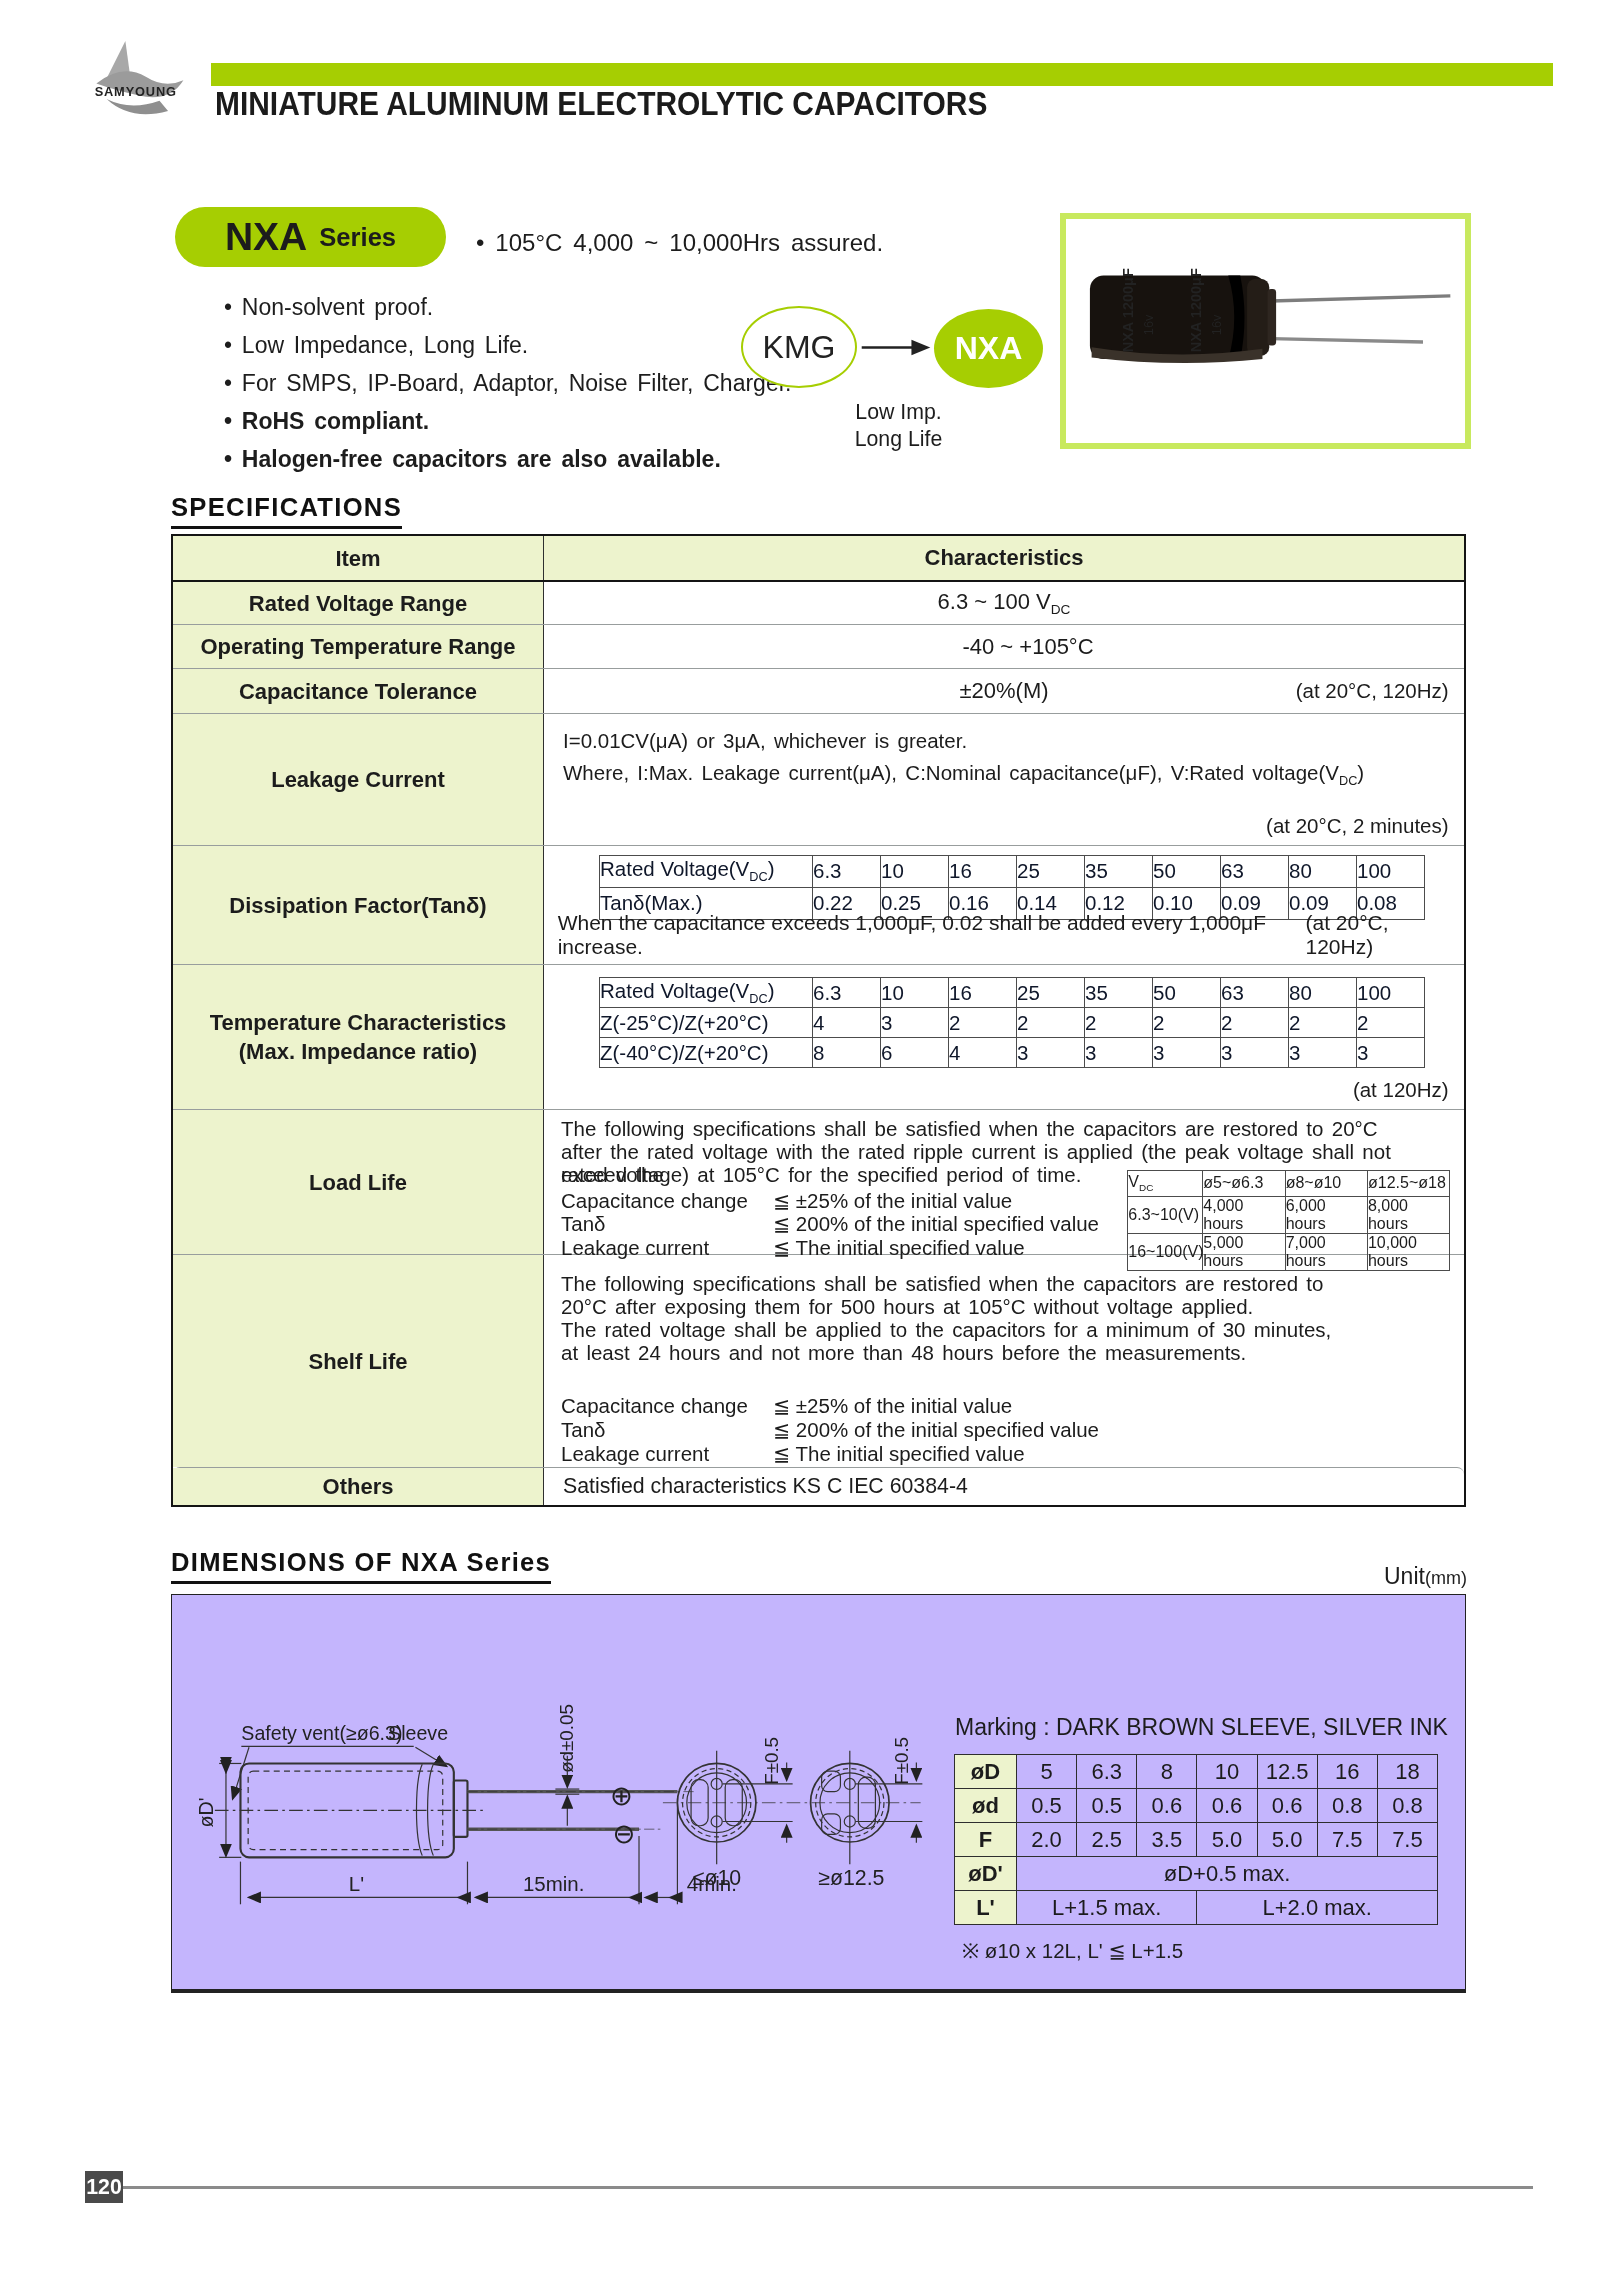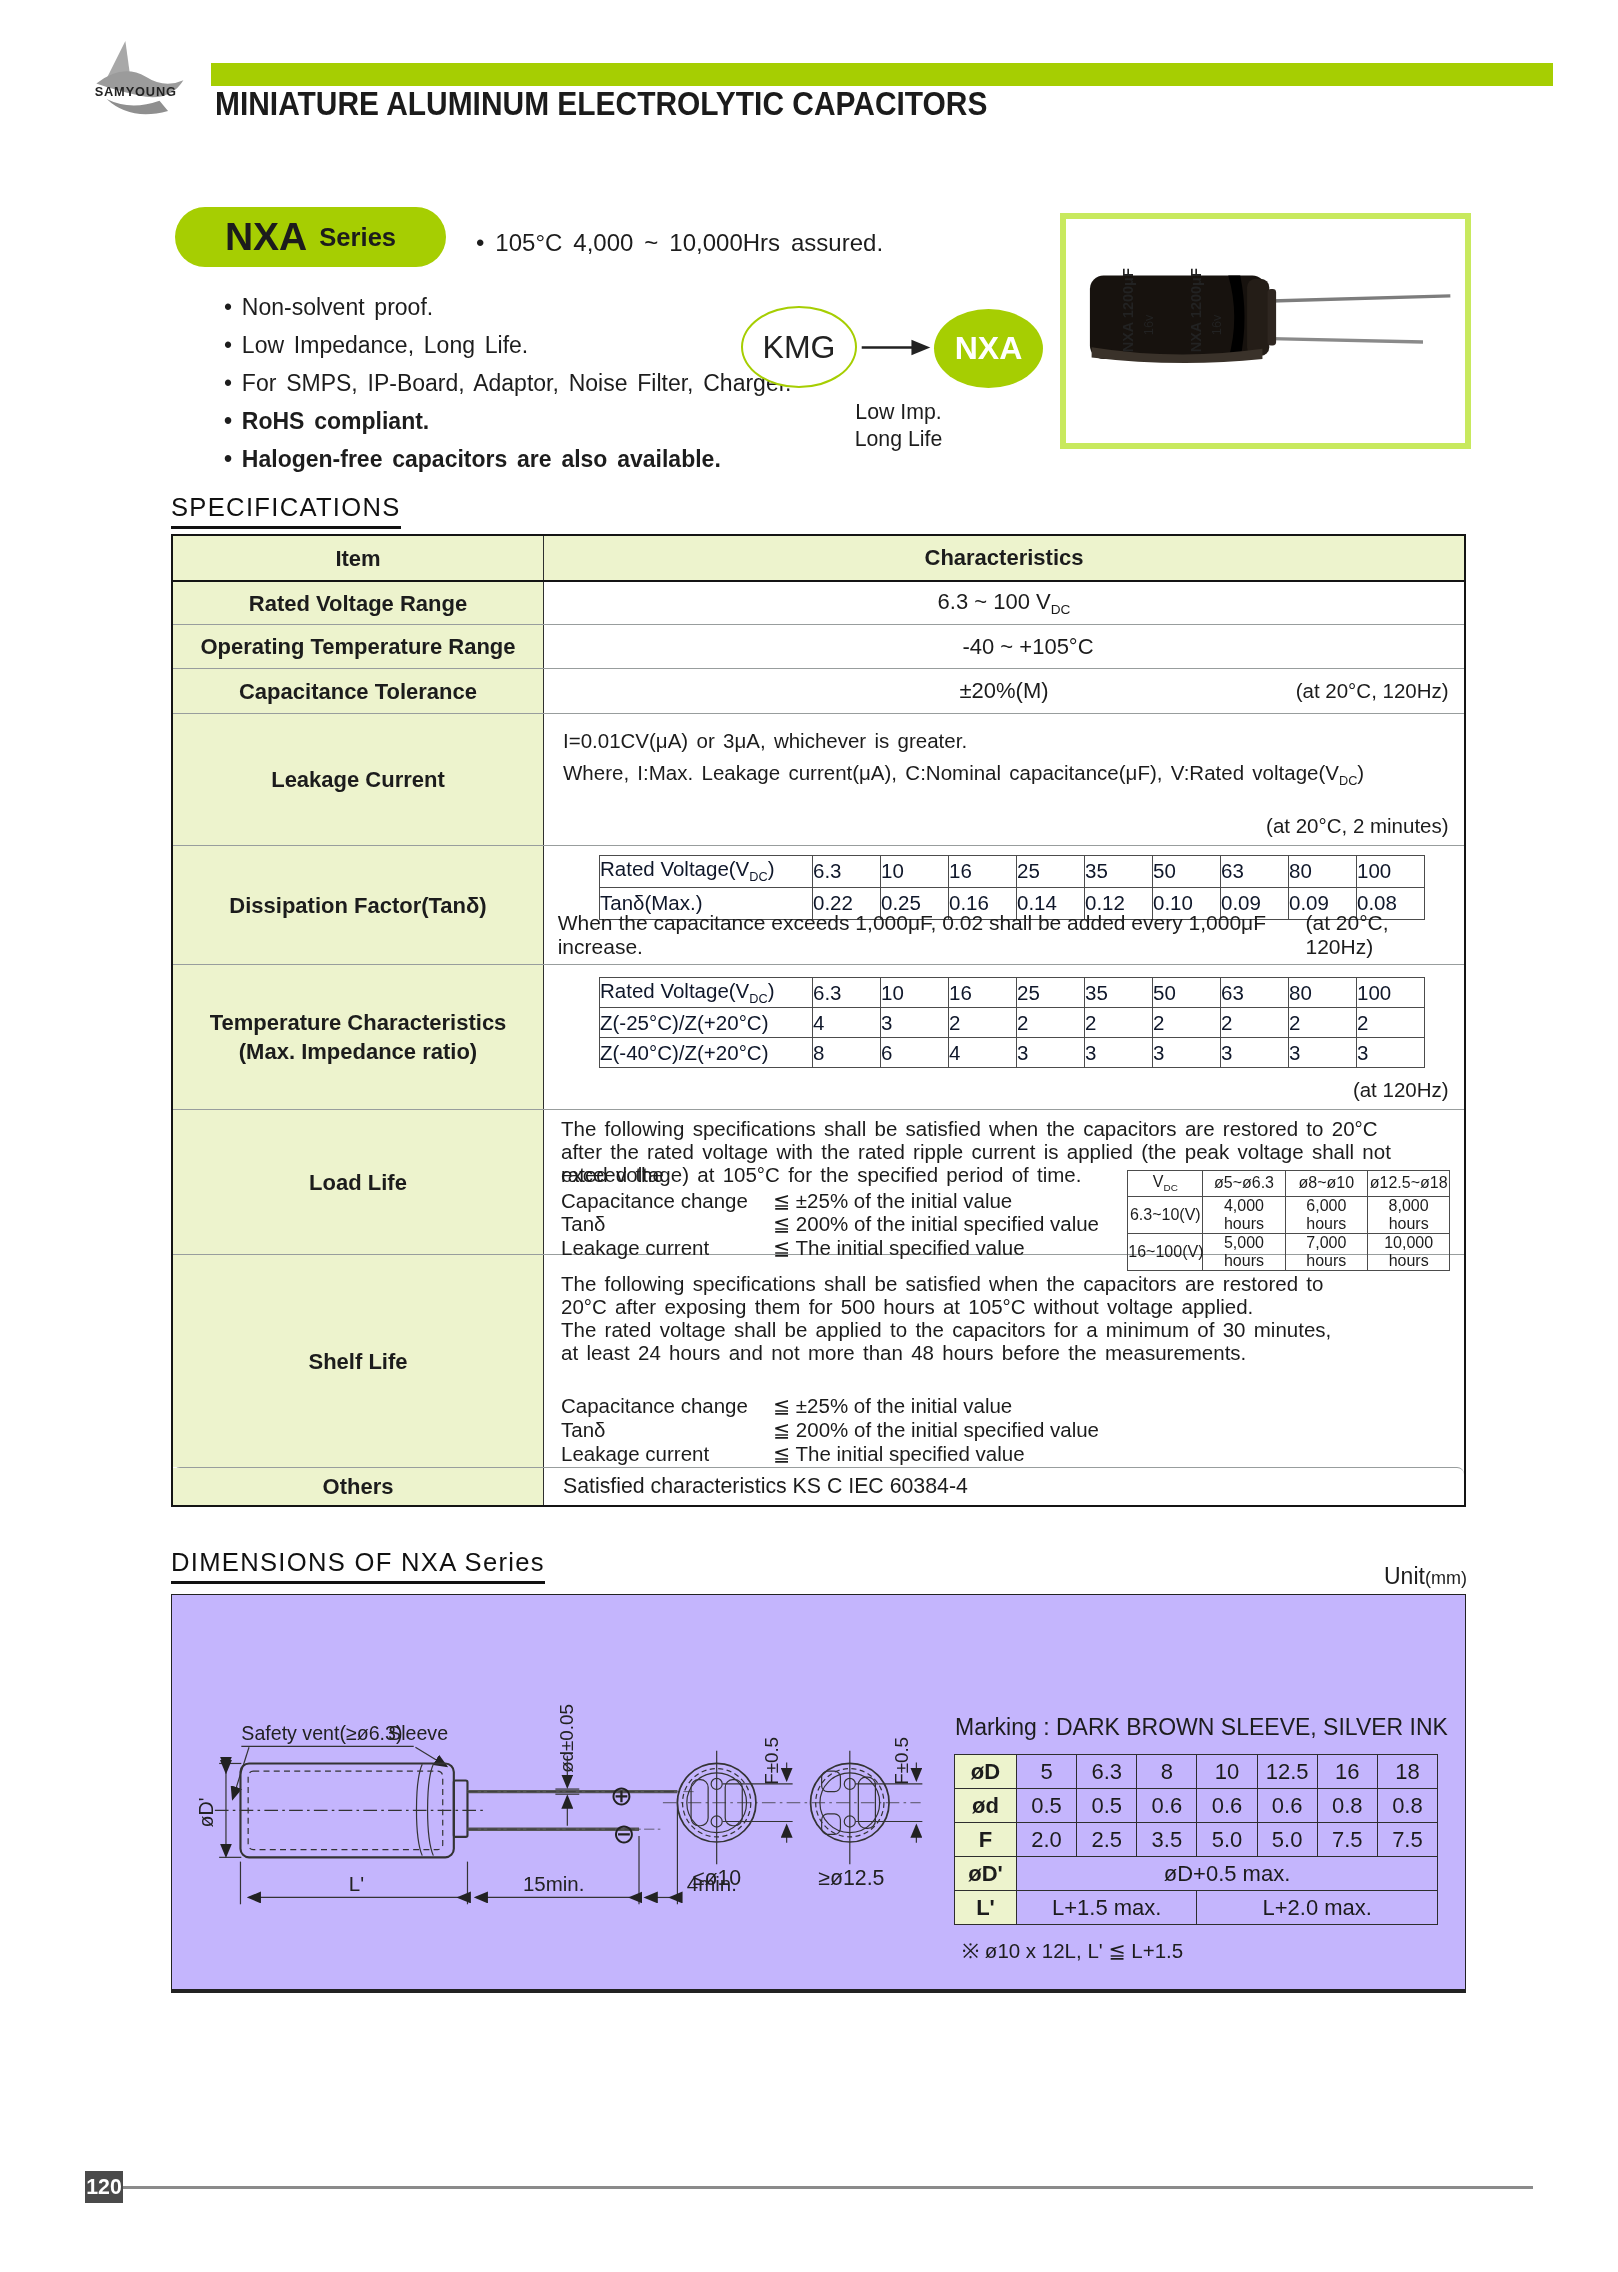--- a/index.html
+++ b/index.html
@@ -25,41 +25,41 @@
   .features{left:224px;top:288px;list-style:none;font-size:23px;word-spacing:3.4px;}
   .features li{line-height:38px;}
   .features li:nth-child(n+4){font-weight:bold;}
   .features li::before{content:"• ";}
   .ell{display:flex;align-items:center;justify-content:center;border-radius:50%;}
   .kmg{left:741px;top:306px;width:116px;height:82px;border:2.1px solid var(--lime);background:#fff;font-size:32px;color:#222;}
   .nxa{left:934px;top:309px;width:109px;height:79px;background:var(--lime);font-size:32px;font-weight:bold;color:#fff;}
   .upgrade-note{left:830px;top:399px;width:137px;text-align:center;font-size:21.3px;line-height:26.5px;}
   .photo-box{left:1060px;top:213px;width:411px;height:236px;border:6.8px solid var(--lime-light);background:#fff;}
   
-  .sec-head{font-size:25.6px;font-weight:normal;letter-spacing:1.3px;border-bottom:3.4px solid #111;padding-bottom:5.1px;color:#111;text-align:center;}
+  .sec-head{font-size:25.6px;font-weight:bold;letter-spacing:1.3px;border-bottom:3.4px solid #111;padding-bottom:5.1px;color:#111;text-align:center;}
   
   .spec{left:171px;top:534px;width:1295px;border:2.6px solid #141414;}
   .srow{display:flex;border-top:1.7px solid var(--rowline);}
   .srow:first-child{border-top:none;}
   .srow.after-head{border-top:2.6px solid #141414;}
   .icell{width:371px;flex-shrink:0;background:var(--pale);display:flex;flex-direction:column;align-items:center;justify-content:center;text-align:right;font-size:22px;font-weight:bold;color:#1c1c1c;border-right:1.7px solid #2f2f2f;line-height:29px;}
   .ccell{flex:1;position:relative;font-size:22px;color:#1c1c1c;}
   .ccell.center{display:flex;align-items:center;justify-content:center;}
   .ccell.head{background:var(--pale);display:flex;align-items:center;justify-content:center;font-weight:bold;}
   sub{font-size:0.62em;}
   .cond-br{position:absolute;right:15.4px;bottom:6.8px;font-size:20.5px;}
   .cond-mid{position:absolute;right:15.4px;top:50%;transform:translateY(-50%);font-size:20.5px;}
   .itable{border-collapse:collapse;table-layout:fixed;}
   .itable td{border:1.4px solid #4c4c4c;text-align:left;font-size:20.5px;padding:0;color:#0f172a;}
   .itable .lab{width:213px;}
   .itable td:not(.lab){width:68px;}
   .specline{font-size:20.5px;line-height:23px;}
   .specline .sl-label{display:inline-block;width:212px;}
   .ltable{border-collapse:collapse;table-layout:fixed;}
-  .ltable td{border:1.3px solid #4c4c4c;text-align:center;font-size:16px;padding:0;height:25.6px;color:#1c1c1c;}
+  .ltable td{border:1.3px solid #4c4c4c;text-align:left;font-size:16px;padding:0;height:25.6px;color:#1c1c1c;}
   .para{font-size:20.5px;line-height:23px;word-spacing:2.6px;}
   
   .dim-box{left:171px;top:1594px;width:1295px;height:399px;border:1.7px solid #222;border-bottom-width:4.3px;background:#c4b5fd;}
   .mtable{border-collapse:collapse;table-layout:fixed;}
   .mtable td{border:1.7px solid #2e2e2e;text-align:center;font-size:22px;height:34px;padding:0;color:#1c1c1c;}
   .mtable .mlab{background:var(--pale);font-weight:bold;width:62px;}
   .footer-no{left:85px;top:2171px;width:38px;height:32px;background:#4a4a4a;color:#fff;font-size:21.3px;font-weight:bold;display:flex;align-items:center;justify-content:center;}
   .footer-line{left:123px;top:2186px;width:1410px;height:2.6px;background:#8b8b8b;}
   svg text{font-family:"Liberation Sans",sans-serif;fill:#222;}
 </style>

